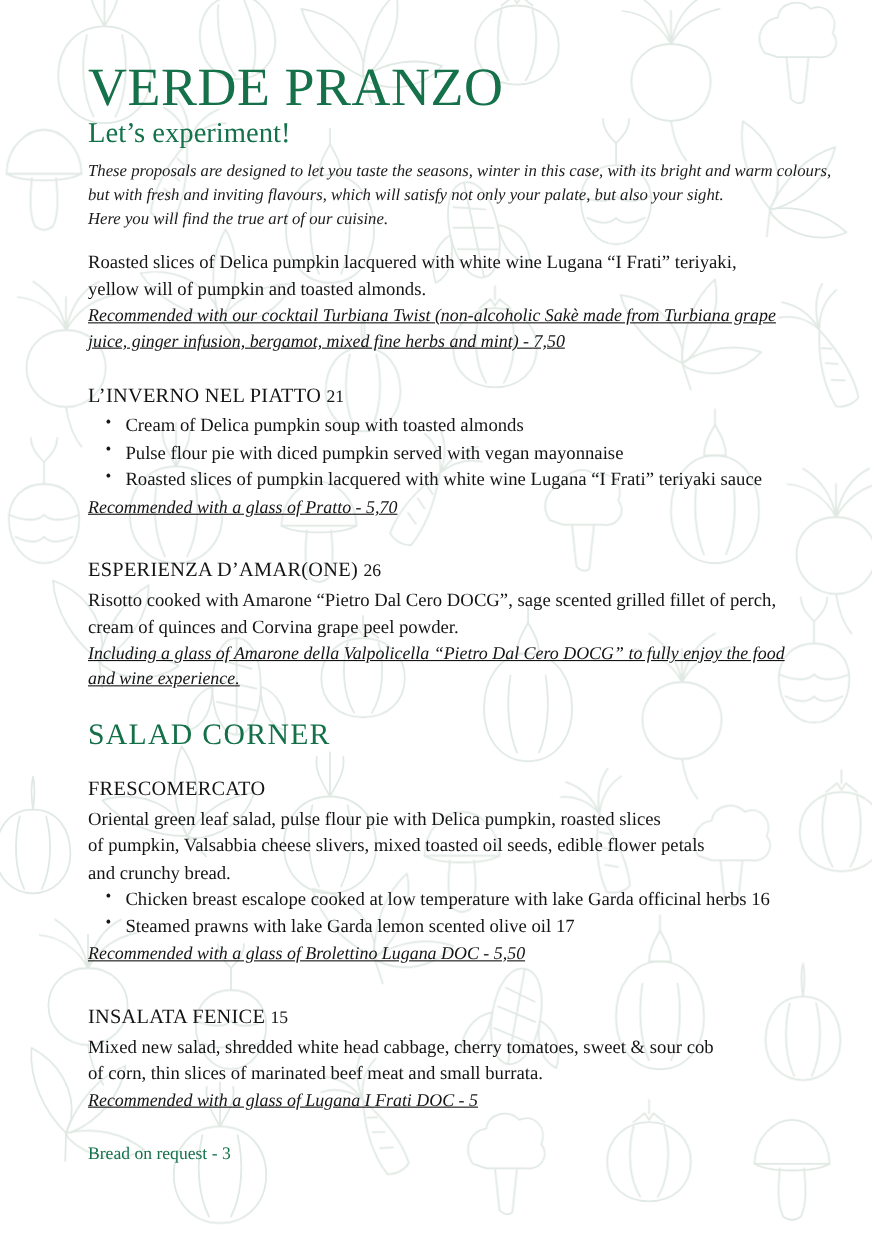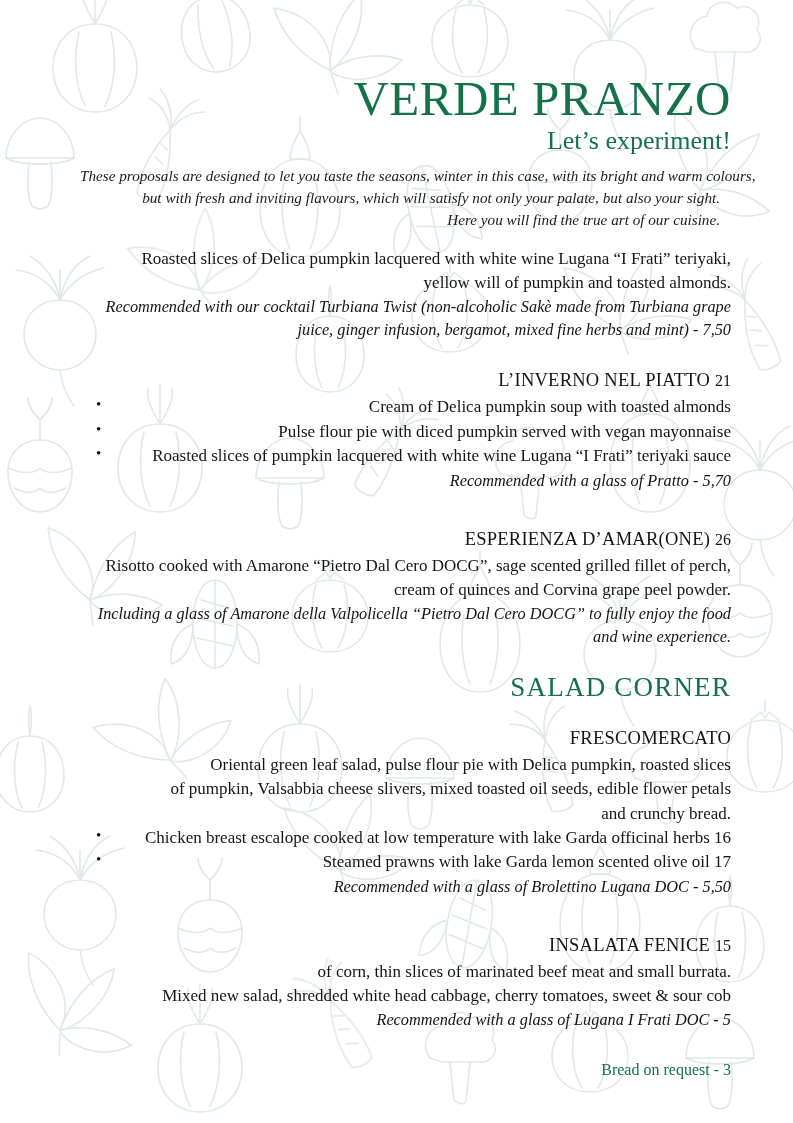--- a/index.html
+++ b/index.html
@@ -24,23 +24,22 @@
     height: 1123px;
     z-index: 0;
     pointer-events: none;
   }
 
   
   .page {
     position: absolute;
     inset: 0;
     z-index: 2;
-    padding: 68px 62px 0 80px;
+    padding: 48px 62px 0 80px;
     box-sizing: border-box;
-    text-align: right;
   }
 
   .menu-title {
     font-size: 49px;
     line-height: 1.0;
     letter-spacing: 0.5px;
     color: #14714a;
     font-weight: normal;
     margin: 0 0 4px 0;
     padding-top: 6px;
@@ -86,20 +85,21 @@
     margin: 0;
   }
   .dish-desc div { white-space: nowrap; }
 
   .dish-rec {
     font-style: italic;
     font-size: 16.3px;
     line-height: 1.42;
     color: #141414;
     margin: 0;
+    text-decoration: underline;
   }
   .dish-rec div { white-space: nowrap; }
 
   ul.dish-items {
     list-style: none;
     margin: 0;
     padding: 0;
   }
   ul.dish-items li {
     font-size: 17px;
@@ -340,22 +340,22 @@
   </div>
 
   <div class="spacer-md"></div>
 
   <div class="dish">
     <div class="dish-name">
       <span>INSALATA FENICE</span>
       <span class="price">15</span>
     </div>
     <div class="dish-desc">
+      <div>Mixed new salad, shredded white head cabbage, cherry tomatoes, sweet &amp; sour cob</div>
       <div>of corn, thin slices of marinated beef meat and small burrata.</div>
-      <div>Mixed new salad, shredded white head cabbage, cherry tomatoes, sweet &amp; sour cob</div>
     </div>
     <div class="dish-rec">
       <div>Recommended with a glass of Lugana I Frati DOC - 5</div>
     </div>
   </div>
 
   <div class="footer-note">Bread on request - 3</div>
 
 </div>
 

